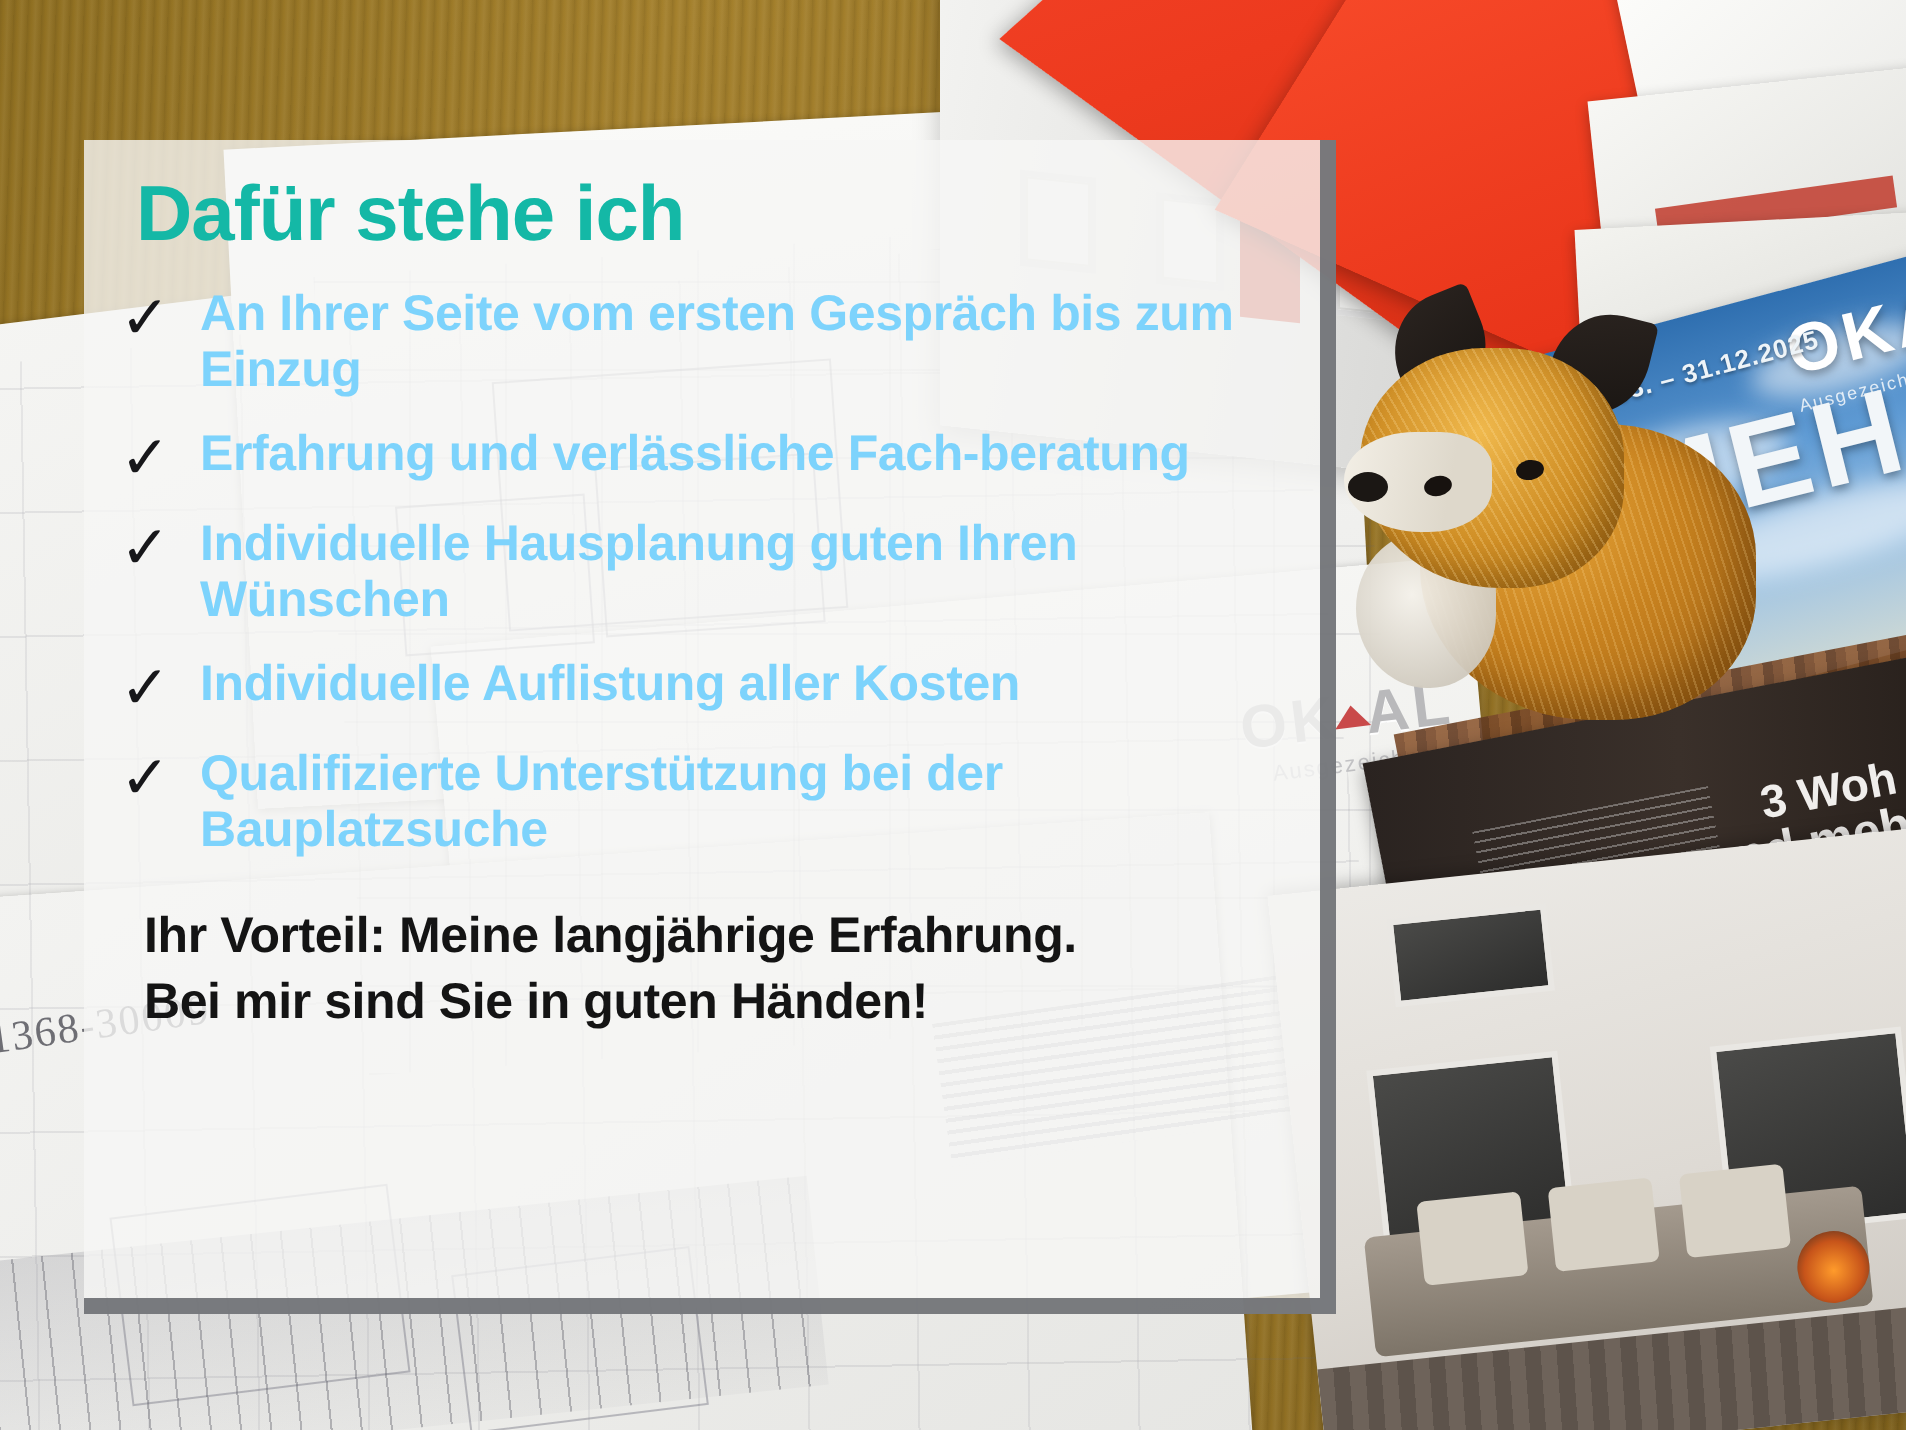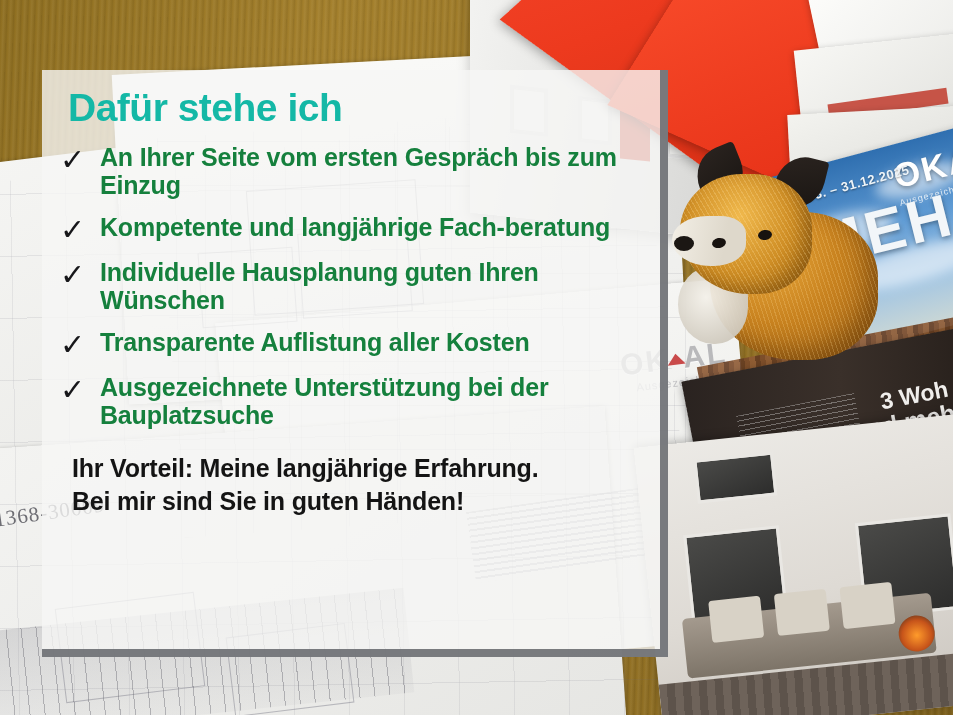--- a/index.html
+++ b/index.html
@@ -382,21 +382,21 @@
     line-height: 1;
     color: #17171a;
     font-weight: 300;
     padding-top: 2px;
     text-align: left;
     font-family: "DejaVu Sans", sans-serif;
   }
   .bullet-text {
     font-size: 25px;
     font-weight: bold;
-    color: #15803d;
+    color: #7dd3fc;
     line-height: 1.14;
     letter-spacing: -0.2px;
     max-width: 545px;
   }
 
   .footer-note {
     margin: 22px 0 0 12px;
     font-size: 25px;
     font-weight: bold;
     color: #141414;
@@ -513,36 +513,36 @@
 
     <ul class="bullets">
 
       <li class="bullet">
         <span class="check">✓</span>
         <span class="bullet-text">An Ihrer Seite vom ersten Gespräch bis zum Einzug</span>
       </li>
 
       <li class="bullet">
         <span class="check">✓</span>
-        <span class="bullet-text">Kompetente und langjährige Fach-beratung</span>
+        <span class="bullet-text">Erfahrung und verlässliche Fach-beratung</span>
       </li>
 
       <li class="bullet">
         <span class="check">✓</span>
         <span class="bullet-text">Individuelle Hausplanung guten Ihren Wünschen</span>
       </li>
 
       <li class="bullet">
         <span class="check">✓</span>
-        <span class="bullet-text">Transparente Auflistung aller Kosten</span>
+        <span class="bullet-text">Individuelle Auflistung aller Kosten</span>
       </li>
 
       <li class="bullet">
         <span class="check">✓</span>
-        <span class="bullet-text">Ausgezeichnete Unterstützung bei der Bauplatzsuche</span>
+        <span class="bullet-text">Qualifizierte Unterstützung bei der Bauplatzsuche</span>
       </li>
 
     </ul>
 
     <div class="footer-note">
       <div>Ihr Vorteil: Meine langjährige Erfahrung.</div>
       <div>Bei mir sind Sie in guten Händen!</div>
     </div>
 
   </div>

